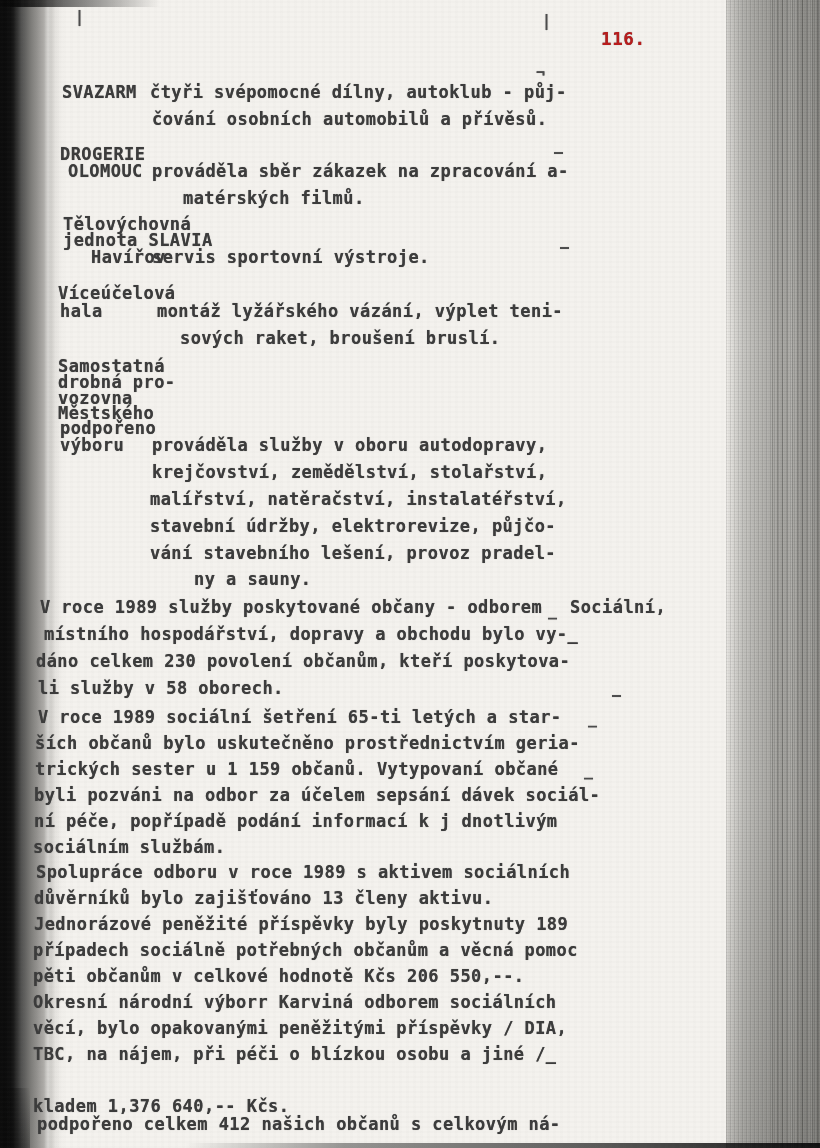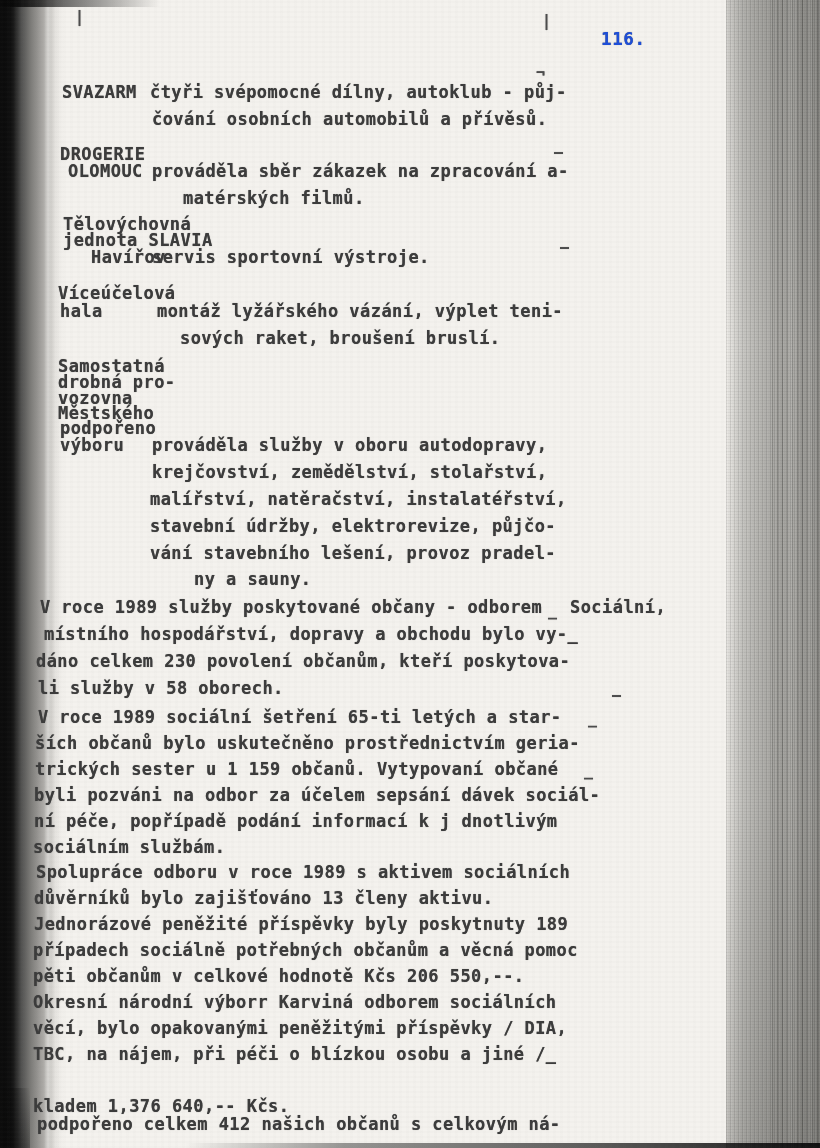--- a/index.html
+++ b/index.html
@@ -58,21 +58,21 @@
     position:absolute;white-space:pre;
     font-size:17px;font-weight:700;letter-spacing:0.45px;
     color:#3c3c3c;
     text-shadow:0 0 0.7px rgba(55,55,55,0.75);
   }
   .mark{
     font-size:15px;color:#4c4c4c;font-weight:700;
   }
   .page-number{
     position:absolute;left:601px;top:29px;white-space:pre;
-    font-size:17.5px;font-weight:700;letter-spacing:0.6px;color:#1d4ed8;
+    font-size:17.5px;font-weight:700;letter-spacing:0.6px;color:#b91c1c;
     text-shadow:0 0 0.7px rgba(50,50,50,0.8);
   }
 </style>
 </head>
 <body>
 
 <div class="binding"></div>
 <div class="binding-highlight"></div>
 <div class="top-left-shadow"></div>
 <div class="fore-edge"></div>

